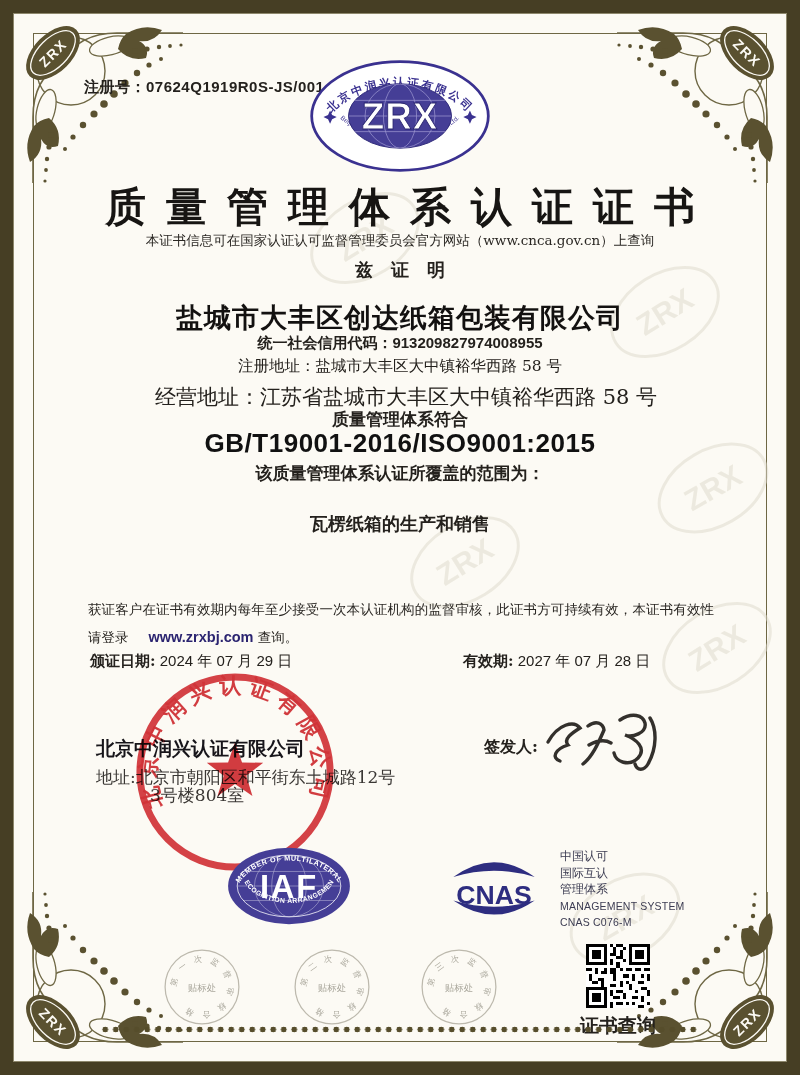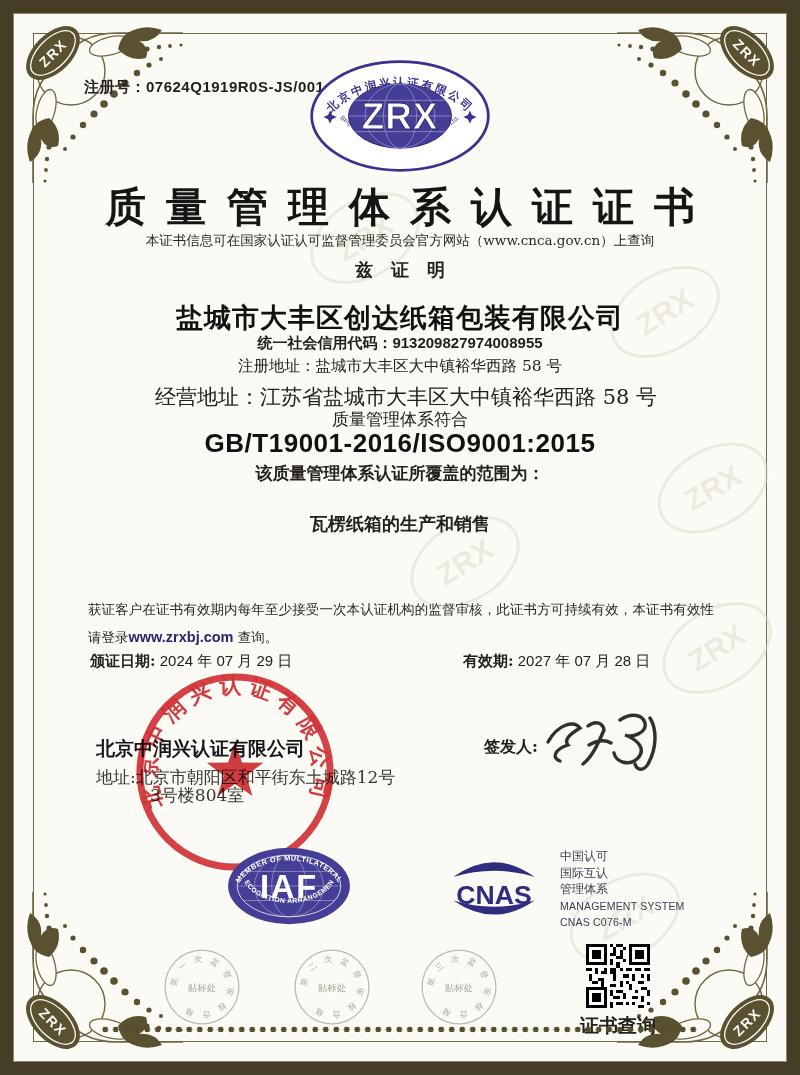--- a/index.html
+++ b/index.html
@@ -18,27 +18,27 @@
 
   .title{top:180px;font-size:41px;font-weight:bold;letter-spacing:20px;text-indent:20px;color:#171513;}
   .info-line{top:232px;font-size:13.5px;color:#2a2723;}
   .hereby{top:258px;font-size:18px;font-weight:bold;letter-spacing:18px;text-indent:18px;}
 
   .company{top:300px;font-size:27px;font-weight:bold;letter-spacing:1px;color:#131110;}
   .credit{top:334px;font-size:15px;font-weight:bold;}
   .addr1{top:356px;font-size:15.5px;}
   .addr2{top:383px;font-size:21px;margin-left:12px;}
 
-  .std-intro{top:408px;font-size:17px;font-weight:normal;}
+  .std-intro{top:408px;font-size:17px;font-weight:bold;}
   .std-code{top:428px;font-size:26px;font-weight:bold;letter-spacing:.5px;color:#111;}
   .scope-intro{top:462px;font-size:17px;font-weight:bold;}
   .scope{top:512px;font-size:18px;font-weight:bold;}
 
   .validity{left:88px;top:596px;width:626px;font-size:13.5px;line-height:2.0;text-align:justify;color:#2a2723;}
-  .validity b{color:#2b2470;font-family:"Liberation Sans",sans-serif;font-size:14.5px;}
+  .validity b{color:#2b2470;font-family:"Liberation Sans",sans-serif;font-size:14.5px;margin-left:20px;}
 
   .dates{left:0;right:0;top:652px;font-size:15px;}
   .date-issue{position:absolute;left:90px;top:0;}
   .date-expiry{position:absolute;left:463px;top:0;}
   .dates .lbl{font-weight:bold;font-family:"DejaVu Serif","Liberation Serif",serif;}
 
   .issuer-name{left:96px;top:736px;font-size:19px;font-weight:bold;color:#17151a;}
   .issuer-addr1{left:96px;top:766px;font-size:17px;color:#3a3734;}
   .issuer-addr2{left:150px;top:784px;font-size:17px;color:#3a3734;}
   .stamp{left:131px;top:668px;width:208px;height:208px;mix-blend-mode:multiply;opacity:.92;}

